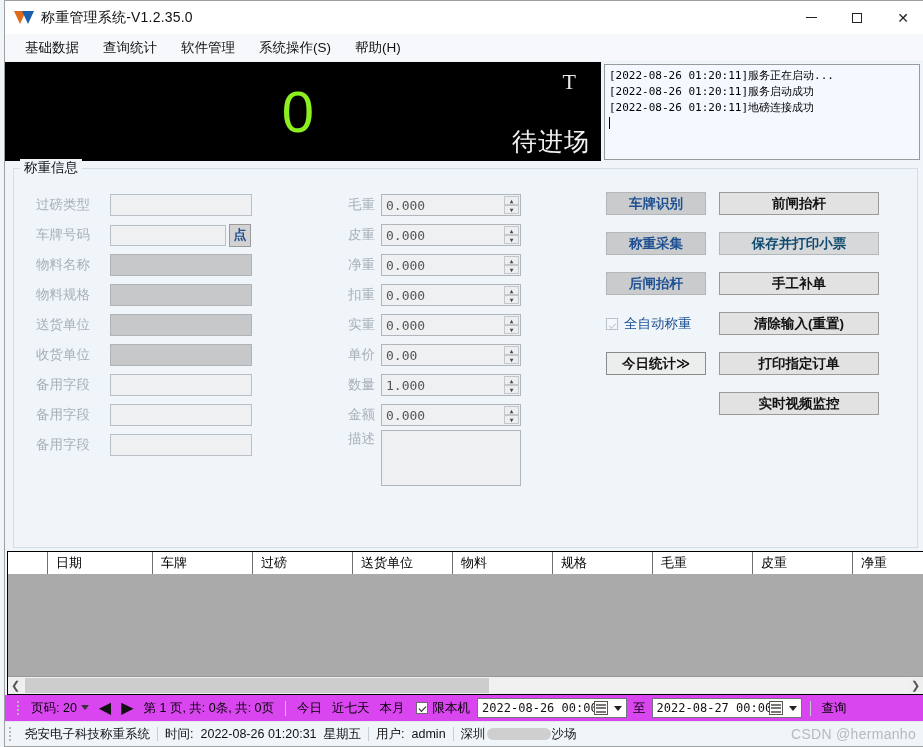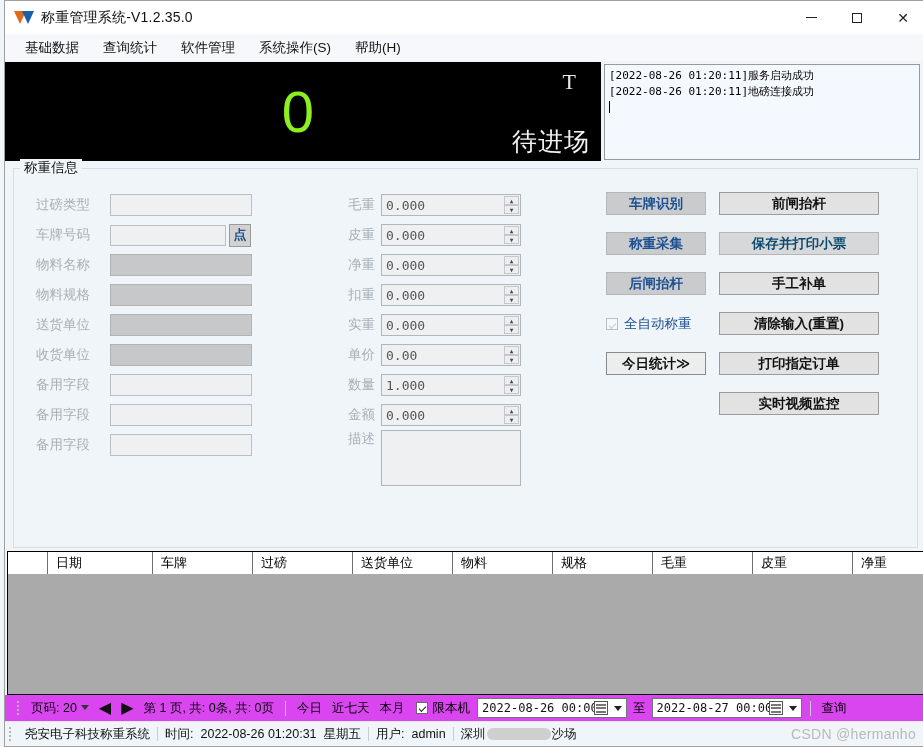--- a/index.html
+++ b/index.html
@@ -182,21 +182,21 @@
   .chkbox:after{
     content:"";position:absolute;left:2px;top:4px;width:6px;height:3px;
     border-left:1.6px solid #c3cbd3;border-bottom:1.6px solid #c3cbd3;
     transform:rotate(-45deg);
   }
   .chklabel{color:#1d4f91;font-size:13.5px;}
 
   
   .gridwrap{
     flex:1 1 auto;margin:3px 2px 0 2px;border:1px solid #000;
-    box-sizing:border-box;display:flex;flex-direction:row;background:#aaa;
+    box-sizing:border-box;display:flex;flex-direction:column;background:#aaa;
     overflow:hidden;
   }
   .gridhead{display:flex;height:22px;background:#fff;flex:0 0 auto;}
   .gh{
     border-right:1px solid #6f6f6f;box-sizing:border-box;
     font-size:13px;display:flex;align-items:center;padding-left:8px;
     background:#fff;color:#000;flex:0 0 auto;
   }
   .gh.first{width:40px;padding-left:0;}
   .gridbody{flex:1 1 auto;background:#aaaaaa;}
@@ -297,20 +297,21 @@
     <div class="menuitem">帮助(H)</div>
   </div>
 
   <div class="toprow">
     <div class="lcd">
       <div class="unit">T</div>
       <div class="value">0</div>
       <div class="state">待进场</div>
     </div>
     <div class="logbox">
+      <div>[2022-08-26 01:20:11]服务正在启动...</div>
       <div>[2022-08-26 01:20:11]服务启动成功</div>
       <div>[2022-08-26 01:20:11]地磅连接成功</div>
       <div><span class="caret"></span></div>
     </div>
   </div>
 
   <div class="groupbox">
     <div class="gb-top"></div>
     <div class="gb-title">称重信息</div>
 

